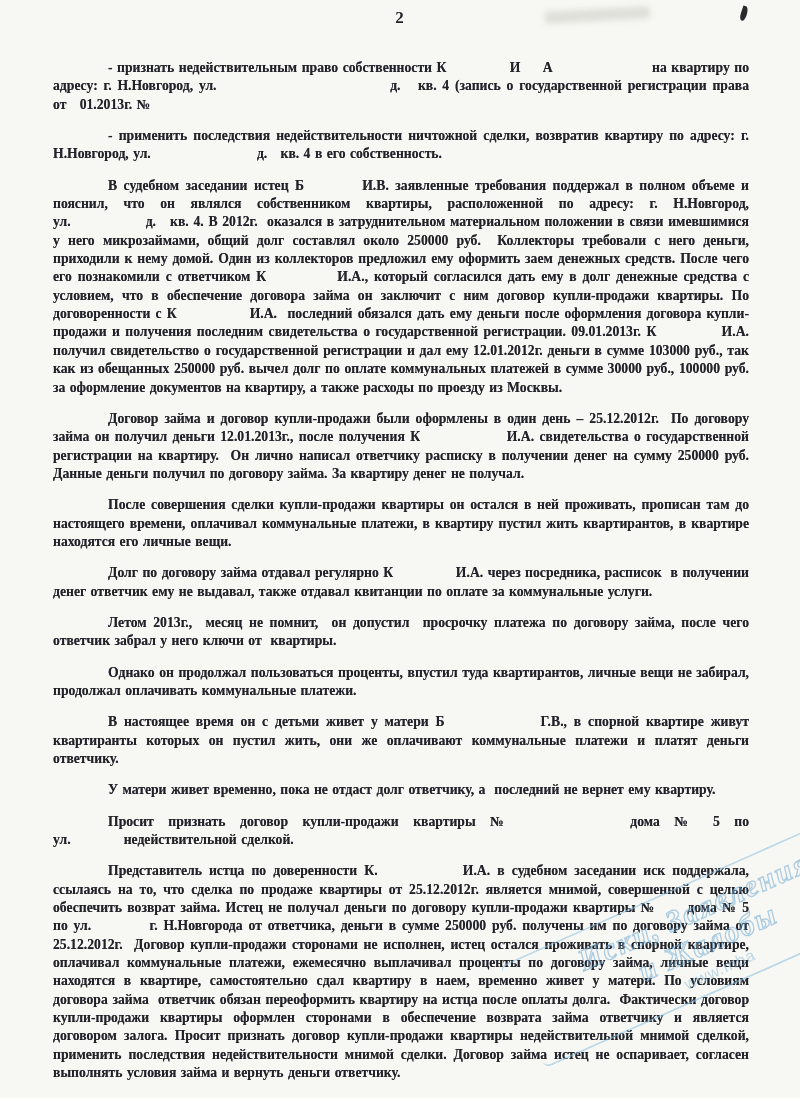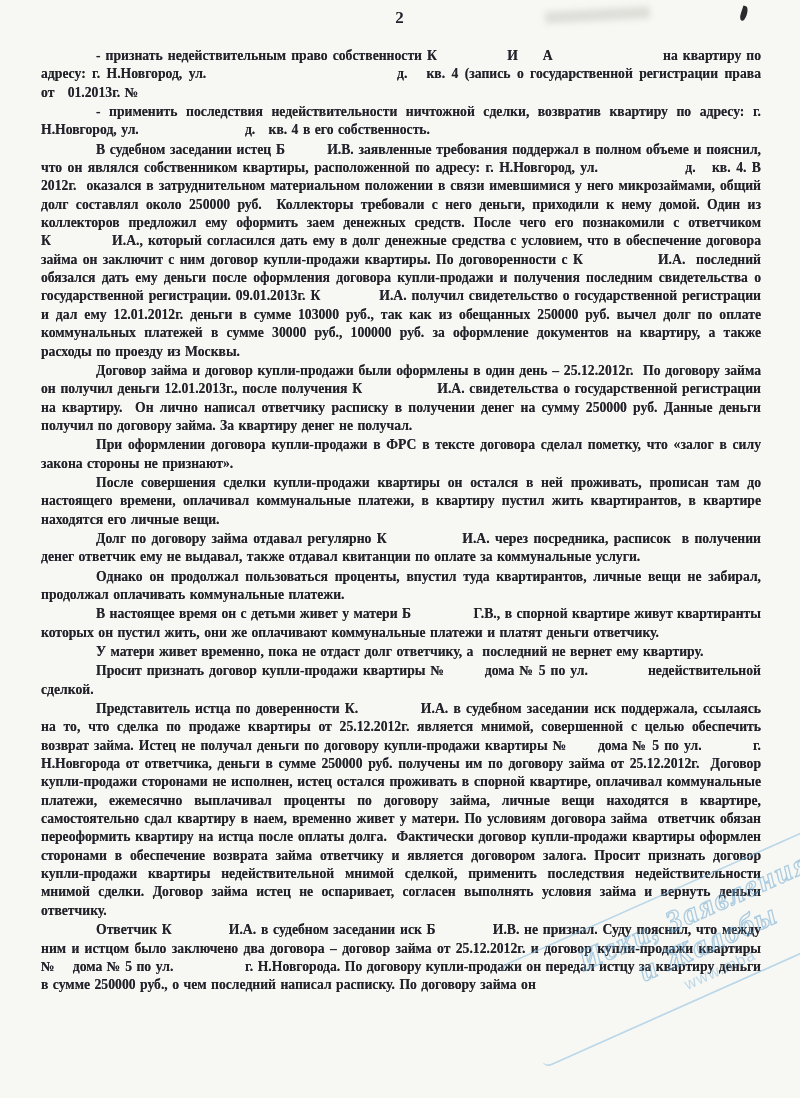--- a/index.html
+++ b/index.html
@@ -22,21 +22,21 @@
   .content {
     position:absolute;
     top:46px; left:40px; width:722px;
     font-size:13.7px;
     line-height:18.35px;
     text-align:justify;
     word-spacing:1px;
     text-shadow:0 0 0.5px rgba(25,25,35,0.55);
     z-index:1;
   }
-  .content p { margin:1px; text-indent:55px; }
+  .content p { margin:13px; text-indent:55px; }
   
   .smudge {
     position:absolute; left:545px; top:9px;
     width:105px; height:12px;
     background:#97978f; opacity:.25;
     filter:blur(3px);
     transform:rotate(-3deg);
   }
   .corner-mark {
     position:absolute; left:741px; top:6px;
@@ -86,23 +86,23 @@
   <div class="page-number">2</div>
 
   <div class="smudge"></div>
   <div class="corner-mark"></div>
 
   <div class="content">
     <p>- признать недействительным право собственности К&nbsp;&nbsp;&nbsp;&nbsp;&nbsp;&nbsp;&nbsp;&nbsp;&nbsp;&nbsp;&nbsp;&nbsp;&nbsp;&nbsp;И&nbsp;&nbsp;&nbsp;&nbsp;&nbsp;А&nbsp;&nbsp;&nbsp;&nbsp;&nbsp;&nbsp;&nbsp;&nbsp;&nbsp;&nbsp;&nbsp;&nbsp;&nbsp;&nbsp;&nbsp;&nbsp;&nbsp;&nbsp;&nbsp;&nbsp;&nbsp;&nbsp;на квартиру по адресу: г. Н.Новгород, ул.&nbsp;&nbsp;&nbsp;&nbsp;&nbsp;&nbsp;&nbsp;&nbsp;&nbsp;&nbsp;&nbsp;&nbsp;&nbsp;&nbsp;&nbsp;&nbsp;&nbsp;&nbsp;&nbsp;&nbsp;&nbsp;&nbsp;&nbsp;&nbsp;&nbsp;&nbsp;&nbsp;&nbsp;&nbsp;&nbsp;д.&nbsp;&nbsp;&nbsp;кв. 4 (запись о государственной регистрации права от&nbsp;&nbsp;&nbsp;01.2013г. №</p>
     <p>- применить последствия недействительности ничтожной сделки, возвратив квартиру по адресу: г. Н.Новгород, ул.&nbsp;&nbsp;&nbsp;&nbsp;&nbsp;&nbsp;&nbsp;&nbsp;&nbsp;&nbsp;&nbsp;&nbsp;&nbsp;&nbsp;&nbsp;&nbsp;&nbsp;&nbsp;&nbsp;&nbsp;&nbsp;&nbsp;&nbsp;&nbsp;д.&nbsp;&nbsp;&nbsp;кв. 4 в его собственность.</p>
     <p>В судебном заседании истец Б&nbsp;&nbsp;&nbsp;&nbsp;&nbsp;&nbsp;&nbsp;&nbsp;&nbsp;И.В. заявленные требования поддержал в полном объеме и пояснил, что он являлся собственником квартиры, расположенной по адресу: г. Н.Новгород, ул.&nbsp;&nbsp;&nbsp;&nbsp;&nbsp;&nbsp;&nbsp;&nbsp;&nbsp;&nbsp;&nbsp;&nbsp;&nbsp;&nbsp;&nbsp;&nbsp;д.&nbsp;&nbsp;&nbsp;кв. 4. В 2012г.&nbsp;&nbsp;оказался в затруднительном материальном положении в связи имевшимися у него микрозаймами, общий долг составлял около 250000 руб.&nbsp;&nbsp;Коллекторы требовали с него деньги, приходили к нему домой. Один из коллекторов предложил ему оформить заем денежных средств. После чего его познакомили с ответчиком К&nbsp;&nbsp;&nbsp;&nbsp;&nbsp;&nbsp;&nbsp;&nbsp;&nbsp;&nbsp;&nbsp;&nbsp;И.А., который согласился дать ему в долг денежные средства с условием, что в обеспечение договора займа он заключит с ним договор купли-продажи квартиры. По договоренности с К&nbsp;&nbsp;&nbsp;&nbsp;&nbsp;&nbsp;&nbsp;&nbsp;&nbsp;&nbsp;&nbsp;&nbsp;&nbsp;&nbsp;И.А.&nbsp;&nbsp;последний обязался дать ему деньги после оформления договора купли-продажи и получения последним свидетельства о государственной регистрации. 09.01.2013г. К&nbsp;&nbsp;&nbsp;&nbsp;&nbsp;&nbsp;&nbsp;&nbsp;&nbsp;&nbsp;&nbsp;&nbsp;И.А. получил свидетельство о государственной регистрации и дал ему 12.01.2012г. деньги в сумме 103000 руб., так как из обещанных 250000 руб. вычел долг по оплате коммунальных платежей в сумме 30000 руб., 100000 руб. за оформление документов на квартиру, а также расходы по проезду из Москвы.</p>
     <p>Договор займа и договор купли-продажи были оформлены в один день – 25.12.2012г.&nbsp;&nbsp;По договору займа он получил деньги 12.01.2013г., после получения К&nbsp;&nbsp;&nbsp;&nbsp;&nbsp;&nbsp;&nbsp;&nbsp;&nbsp;&nbsp;&nbsp;&nbsp;&nbsp;&nbsp;&nbsp;&nbsp;И.А. свидетельства о государственной регистрации на квартиру.&nbsp;&nbsp;Он лично написал ответчику расписку в получении денег на сумму 250000 руб. Данные деньги получил по договору займа. За квартиру денег не получал.</p>
-    <p>При оформлении договора купли-продажи в ФРС в тексте договора сделал пометку, что «залог в силу закона стороны не признают».</p>
     <p>После совершения сделки купли-продажи квартиры он остался в ней проживать, прописан там до настоящего времени, оплачивал коммунальные платежи, в квартиру пустил жить квартирантов, в квартире находятся его личные вещи.</p>
     <p>Долг по договору займа отдавал регулярно К&nbsp;&nbsp;&nbsp;&nbsp;&nbsp;&nbsp;&nbsp;&nbsp;&nbsp;&nbsp;&nbsp;&nbsp;&nbsp;&nbsp;И.А. через посредника, расписок&nbsp;&nbsp;в получении денег ответчик ему не выдавал, также отдавал квитанции по оплате за коммунальные услуги.</p>
+    <p>Летом 2013г.,&nbsp;&nbsp;месяц не помнит,&nbsp;&nbsp;он допустил&nbsp;&nbsp;просрочку платежа по договору займа, после чего ответчик забрал у него ключи от&nbsp;&nbsp;квартиры.</p>
     <p>Однако он продолжал пользоваться проценты, впустил туда квартирантов, личные вещи не забирал, продолжал оплачивать коммунальные платежи.</p>
     <p>В настоящее время он с детьми живет у матери Б&nbsp;&nbsp;&nbsp;&nbsp;&nbsp;&nbsp;&nbsp;&nbsp;&nbsp;&nbsp;&nbsp;&nbsp;&nbsp;&nbsp;Г.В., в спорной квартире живут квартиранты которых он пустил жить, они же оплачивают коммунальные платежи и платят деньги ответчику.</p>
     <p>У матери живет временно, пока не отдаст долг ответчику, а&nbsp;&nbsp;последний не вернет ему квартиру.</p>
     <p>Просит признать договор купли-продажи квартиры №&nbsp;&nbsp;&nbsp;&nbsp;&nbsp;&nbsp;&nbsp;&nbsp;дома № 5 по ул.&nbsp;&nbsp;&nbsp;&nbsp;&nbsp;&nbsp;&nbsp;&nbsp;&nbsp;&nbsp;&nbsp;&nbsp;недействительной сделкой.</p>
     <p>Представитель истца по доверенности К.&nbsp;&nbsp;&nbsp;&nbsp;&nbsp;&nbsp;&nbsp;&nbsp;&nbsp;&nbsp;&nbsp;&nbsp;И.А. в судебном заседании иск поддержала, ссылаясь на то, что сделка по продаже квартиры от 25.12.2012г. является мнимой, совершенной с целью обеспечить возврат займа. Истец не получал деньги по договору купли-продажи квартиры №&nbsp;&nbsp;&nbsp;&nbsp;&nbsp;&nbsp;дома № 5 по ул.&nbsp;&nbsp;&nbsp;&nbsp;&nbsp;&nbsp;&nbsp;&nbsp;&nbsp;&nbsp;г. Н.Новгорода от ответчика, деньги в сумме 250000 руб. получены им по договору займа от 25.12.2012г.&nbsp;&nbsp;Договор купли-продажи сторонами не исполнен, истец остался проживать в спорной квартире, оплачивал коммунальные платежи, ежемесячно выплачивал проценты по договору займа, личные вещи находятся в квартире, самостоятельно сдал квартиру в наем, временно живет у матери. По условиям договора займа&nbsp;&nbsp;ответчик обязан переоформить квартиру на истца после оплаты долга.&nbsp;&nbsp;Фактически договор купли-продажи квартиры оформлен сторонами в обеспечение возврата займа ответчику и является договором залога. Просит признать договор купли-продажи квартиры недействительной мнимой сделкой, применить последствия недействительности мнимой сделки. Договор займа истец не оспаривает, согласен выполнять условия займа и вернуть деньги ответчику.</p>
     <p>Ответчик К&nbsp;&nbsp;&nbsp;&nbsp;&nbsp;&nbsp;&nbsp;&nbsp;&nbsp;&nbsp;&nbsp;&nbsp;И.А. в судебном заседании иск Б&nbsp;&nbsp;&nbsp;&nbsp;&nbsp;&nbsp;&nbsp;&nbsp;&nbsp;&nbsp;&nbsp;&nbsp;И.В. не признал. Суду пояснил, что между ним и истцом было заключено два договора – договор займа от 25.12.2012г. и договор купли-продажи квартиры №&nbsp;&nbsp;&nbsp;&nbsp;дома № 5 по ул.&nbsp;&nbsp;&nbsp;&nbsp;&nbsp;&nbsp;&nbsp;&nbsp;&nbsp;&nbsp;&nbsp;&nbsp;&nbsp;&nbsp;&nbsp;&nbsp;г. Н.Новгорода. По договору купли-продажи он передал истцу за квартиру деньги в сумме 250000 руб., о чем последний написал расписку. По договору займа он</p>
   </div>
 
   <div class="watermark">
     <div class="wm-big">Иски, Заявления</div>

